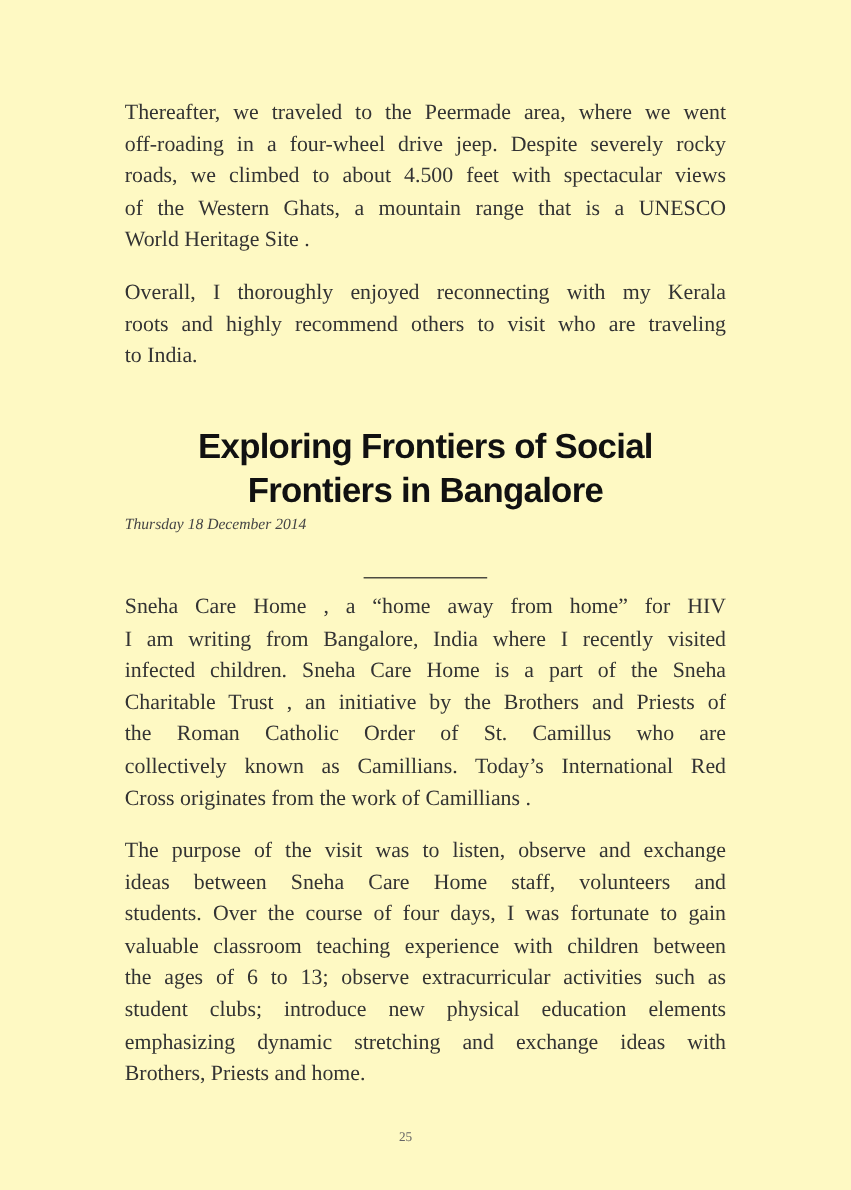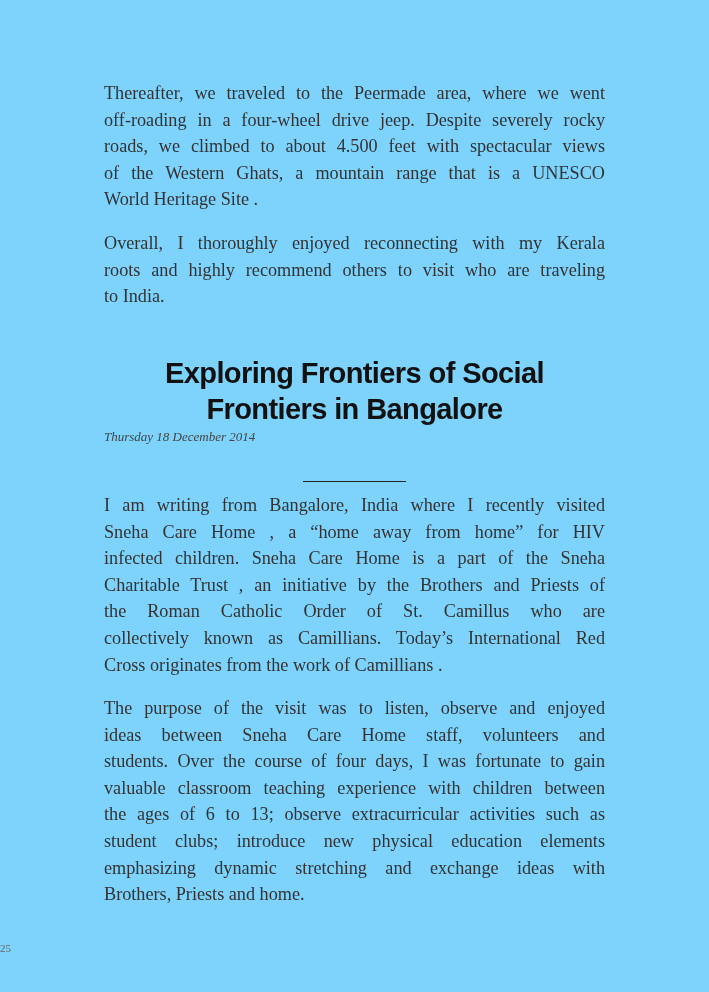--- a/index.html
+++ b/index.html
@@ -1,30 +1,30 @@
 <!DOCTYPE html>
 <html><head>
   <meta charset="utf-8">
   <style>
     html, body { margin: 0; padding: 0; background: #ffffff; }
     body { width: 709px; height: 992px; position: relative; overflow: hidden; }
-    .page { position: absolute; left: 0; top: 0; width: 709px; height: 992px; background: #7dd3fc; }
+    .page { position: absolute; left: 0; top: 0; width: 709px; height: 992px; background: #fef9c3; }
     .para { position: absolute; left: 104px; width: 501px; color: #333333;
       font-family: "Liberation Serif", "DejaVu Serif", serif; font-size: 18.2px; }
     .line { display: block; height: 26.6px; line-height: 26.6px; white-space: nowrap;
       text-align: justify; text-align-last: justify; }
     .line.last { text-align-last: left; }
     .title { position: absolute; left: 104px; width: 501px; text-align: center; color: #111111;
       font-family: "Liberation Sans", "DejaVu Sans", sans-serif; font-weight: bold; font-size: 29px;
       letter-spacing: -0.6px; }
     .title .tl { display: block; height: 36px; line-height: 36px; }
     .date { position: absolute; left: 104px; width: 501px; top: 428px; text-align: left; color: #444;
       font-family: "Liberation Serif", "DejaVu Serif", serif; font-style: italic; font-size: 13px; line-height: 18px; }
     .rule { position: absolute; left: 303px; top: 481px; width: 103px; height: 0; border-top: 1.5px solid #222; }
-    .pagenum { position: absolute; left: 0; width: 676px; top: 942px; text-align: left; color: #666;
+    .pagenum { position: absolute; left: 0; width: 676px; top: 942px; text-align: center; color: #666;
       font-family: "Liberation Serif", "DejaVu Serif", serif; font-size: 11px; }
   </style>
 </head>
 <body>
 
 <div class="page">
 
   <div class="para" style="top:80px;">
     <span class="line">Thereafter, we traveled to the Peermade area, where we went</span>
     <span class="line">off-roading in a four-wheel drive jeep. Despite severely rocky</span>
@@ -42,31 +42,31 @@
   <div class="title" style="top:355px;">
     <span class="tl">Exploring Frontiers of Social</span>
     <span class="tl">Frontiers in Bangalore</span>
   </div>
 
   <div class="date">Thursday 18 December 2014</div>
 
   <div class="rule"></div>
 
   <div class="para" style="top:492px;">
+    <span class="line">Sneha Care Home , a “home away from home” for HIV</span>
     <span class="line">I am writing from Bangalore, India where I recently visited</span>
-    <span class="line">Sneha Care Home , a “home away from home” for HIV</span>
     <span class="line">infected children. Sneha Care Home is a part of the Sneha</span>
     <span class="line">Charitable Trust , an initiative by the Brothers and Priests of</span>
     <span class="line">the Roman Catholic Order of St. Camillus who are</span>
     <span class="line">collectively known as Camillians. Today’s International Red</span>
     <span class="line last">Cross originates from the work of Camillians .</span>
   </div>
 
   <div class="para" style="top:695px;">
-    <span class="line">The purpose of the visit was to listen, observe and enjoyed</span>
+    <span class="line">The purpose of the visit was to listen, observe and exchange</span>
     <span class="line">ideas between Sneha Care Home staff, volunteers and</span>
     <span class="line">students. Over the course of four days, I was fortunate to gain</span>
     <span class="line">valuable classroom teaching experience with children between</span>
     <span class="line">the ages of 6 to 13; observe extracurricular activities such as</span>
     <span class="line">student clubs; introduce new physical education elements</span>
     <span class="line">emphasizing dynamic stretching and exchange ideas with</span>
     <span class="line last">Brothers, Priests and home.</span>
   </div>
 
   <div class="pagenum">25</div>

